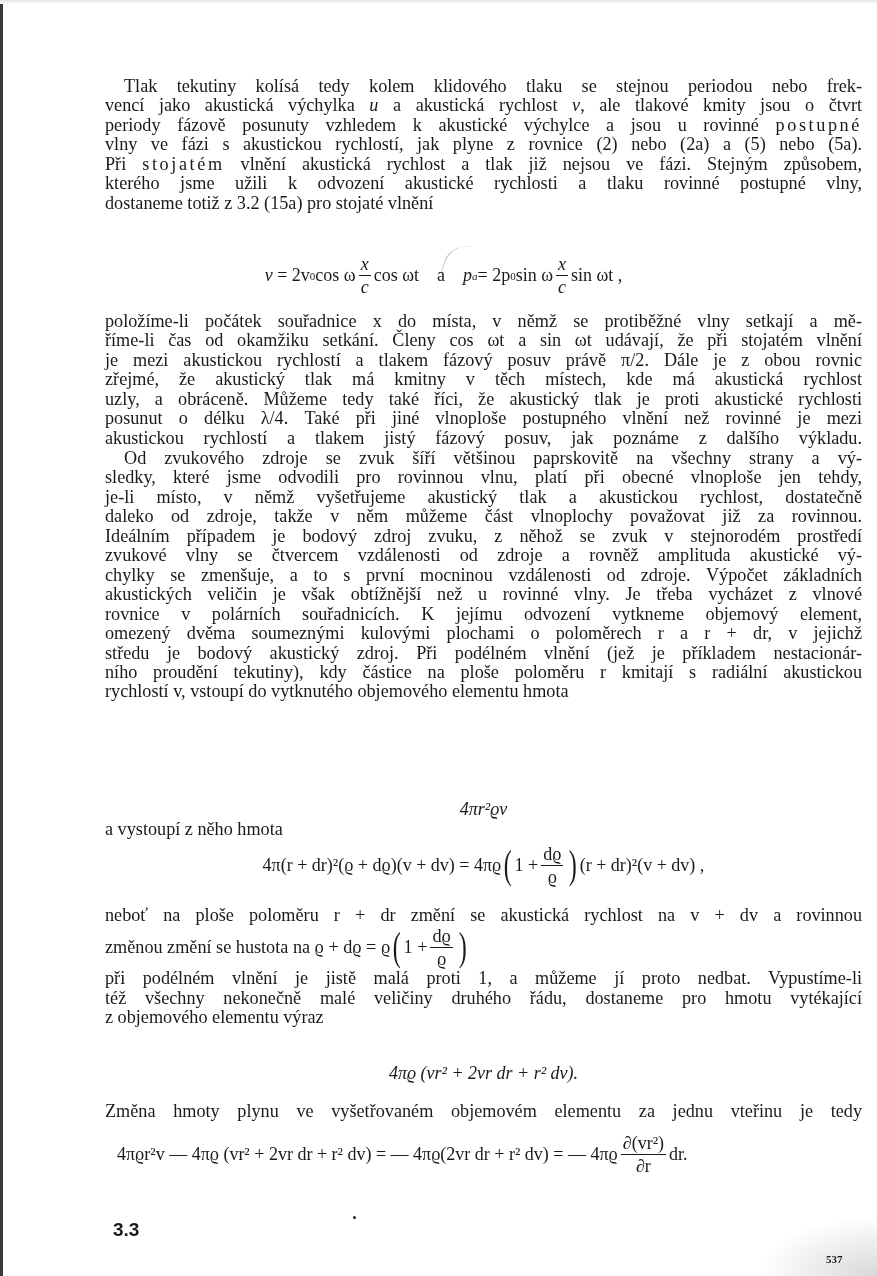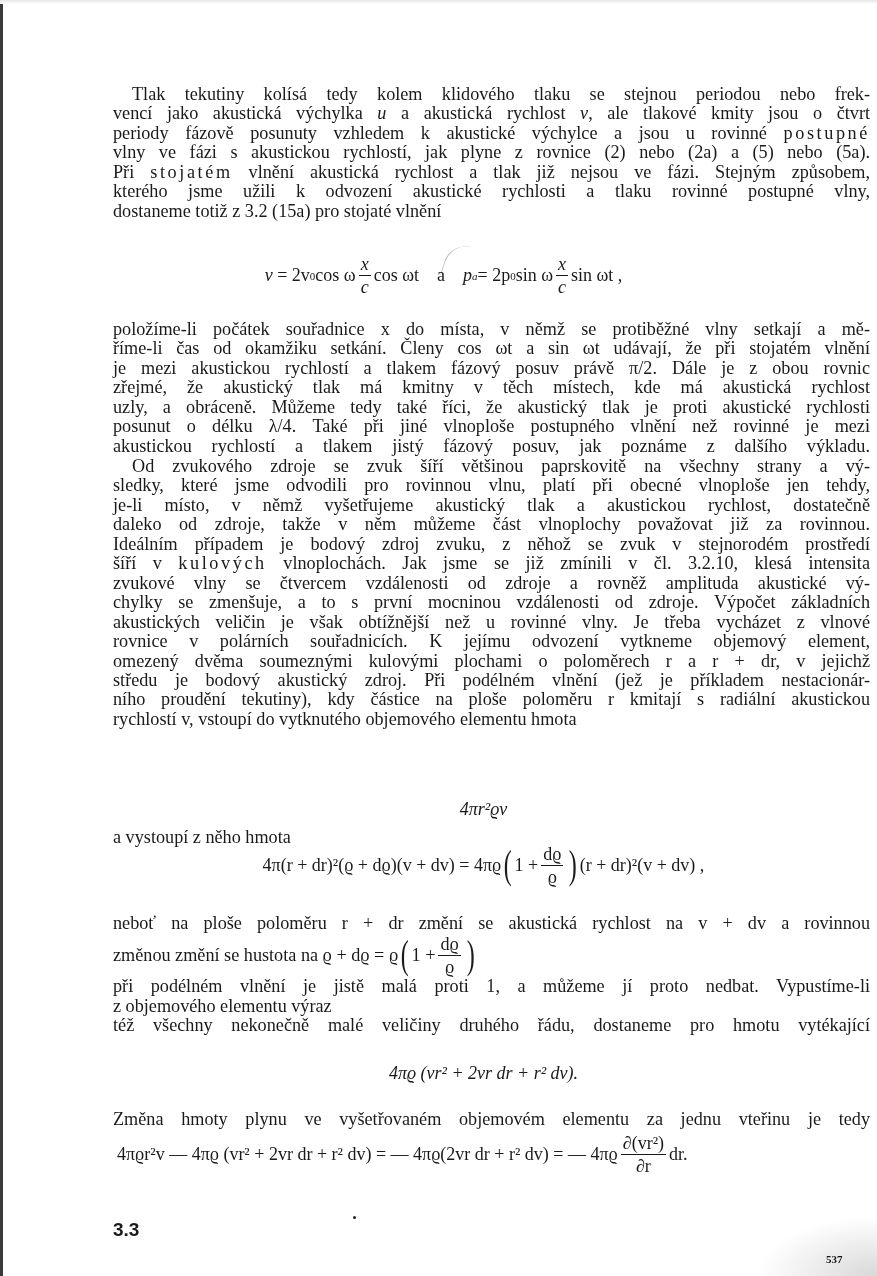--- a/index.html
+++ b/index.html
@@ -9,21 +9,21 @@
     font-family: "Liberation Serif", "DejaVu Serif", serif;
     color: #1a1a1a;
   }
   .edge-left { position: absolute; left: 0; top: 0; width: 3px; height: 1276px; background: #3a3a3a; }
   .edge-top { position: absolute; left: 0; top: 0; width: 877px; height: 4px; background: linear-gradient(#e6e6e6, #ffffff); }
   .edge-br { position: absolute; right: 0; bottom: 0; width: 120px; height: 60px; background: radial-gradient(ellipse at bottom right, #d8d8d8 0%, #ffffff 70%); }
 
   .page { position: absolute; left: 105px; top: 68px; width: 757px; }
   .p {
     font-size: 18.2px; line-height: 19.45px; text-align: justify;
-    margin: 8px; hyphens: manual;
+    margin: 0; hyphens: manual;
   }
   .p.indent { text-indent: 19px; }
   .ln { display: block; text-align: justify; text-align-last: justify; white-space: nowrap; }
   .ln.last { text-align-last: left; }
   .sp { letter-spacing: 2.6px; }
   .it { font-style: italic; }
 
   .eq { position: relative; font-size: 18px; display: flex; justify-content: center; align-items: center; white-space: nowrap; }
   .eq .it { font-style: italic; }
   .frac { display: inline-flex; flex-direction: column; align-items: center; vertical-align: middle; margin: 0 3px; line-height: 1; }
@@ -80,21 +80,20 @@
     <span class="ln">posunut o délku λ/4. Také při jiné vlnoploše postupného vlnění než rovinné je mezi</span>
     <span class="ln">akustickou rychlostí a tlakem jistý fázový posuv, jak poznáme z dalšího výkladu.</span>
   </div>
 
   <div class="p indent" style="position:absolute; top:381px; width:757px;">
     <span class="ln">Od zvukového zdroje se zvuk šíří většinou paprskovitě na všechny strany a vý-</span>
     <span class="ln" style="text-indent:0">sledky, které jsme odvodili pro rovinnou vlnu, platí při obecné vlnoploše jen tehdy,</span>
     <span class="ln" style="text-indent:0">je-li místo, v němž vyšetřujeme akustický tlak a akustickou rychlost, dostatečně</span>
     <span class="ln" style="text-indent:0">daleko od zdroje, takže v něm můžeme část vlnoplochy považovat již za rovinnou.</span>
     <span class="ln" style="text-indent:0">Ideálním případem je bodový zdroj zvuku, z něhož se zvuk v stejnorodém prostředí</span>
-    <span class="ln" style="text-indent:0"><span>šíří v </span><span class="sp">kulových</span><span> vlnoplochách. Jak jsme se již zmínili v čl. 3.2.10, klesá intensita</span></span>
     <span class="ln" style="text-indent:0">zvukové vlny se čtvercem vzdálenosti od zdroje a rovněž amplituda akustické vý-</span>
     <span class="ln" style="text-indent:0">chylky se zmenšuje, a to s první mocninou vzdálenosti od zdroje. Výpočet základních</span>
     <span class="ln" style="text-indent:0">akustických veličin je však obtížnější než u rovinné vlny. Je třeba vycházet z vlnové</span>
     <span class="ln" style="text-indent:0">rovnice v polárních souřadnicích. K jejímu odvození vytkneme objemový element,</span>
     <span class="ln" style="text-indent:0">omezený dvěma soumeznými kulovými plochami o poloměrech r a r + dr, v jejichž</span>
     <span class="ln" style="text-indent:0">středu je bodový akustický zdroj. Při podélném vlnění (jež je příkladem nestacionár-</span>
     <span class="ln" style="text-indent:0">ního proudění tekutiny), kdy částice na ploše poloměru r kmitají s radiální akustickou</span>
     <span class="ln last" style="text-indent:0">rychlostí v, vstoupí do vytknutého objemového elementu hmota</span>
   </div>
 
@@ -126,22 +125,22 @@
           <span class="bigparen">(</span>
           <span>1 + </span>
           <span class="frac" style="line-height:1;">
             <span class="num">dϱ</span>
             <span class="den">ϱ</span>
           </span>
           <span class="bigparen">)</span>
         </span>
     </span>
     <span class="ln">při podélném vlnění je jistě malá proti 1, a můžeme jí proto nedbat. Vypustíme-li</span>
+    <span class="ln">též všechny nekonečně malé veličiny druhého řádu, dostaneme pro hmotu vytékající</span>
     <span class="ln last">z objemového elementu výraz</span>
-    <span class="ln">též všechny nekonečně malé veličiny druhého řádu, dostaneme pro hmotu vytékající</span>
   </div>
 
   <div class="eq it" style="position:absolute; top:995px; width:757px;">
     <span>4πϱ (vr² + 2vr dr + r² dv).</span>
   </div>
 
   <div class="p" style="position:absolute; top:1034px; width:757px;">
     <span class="ln">Změna hmoty plynu ve vyšetřovaném objemovém elementu za jednu vteřinu je tedy</span>
   </div>
 

